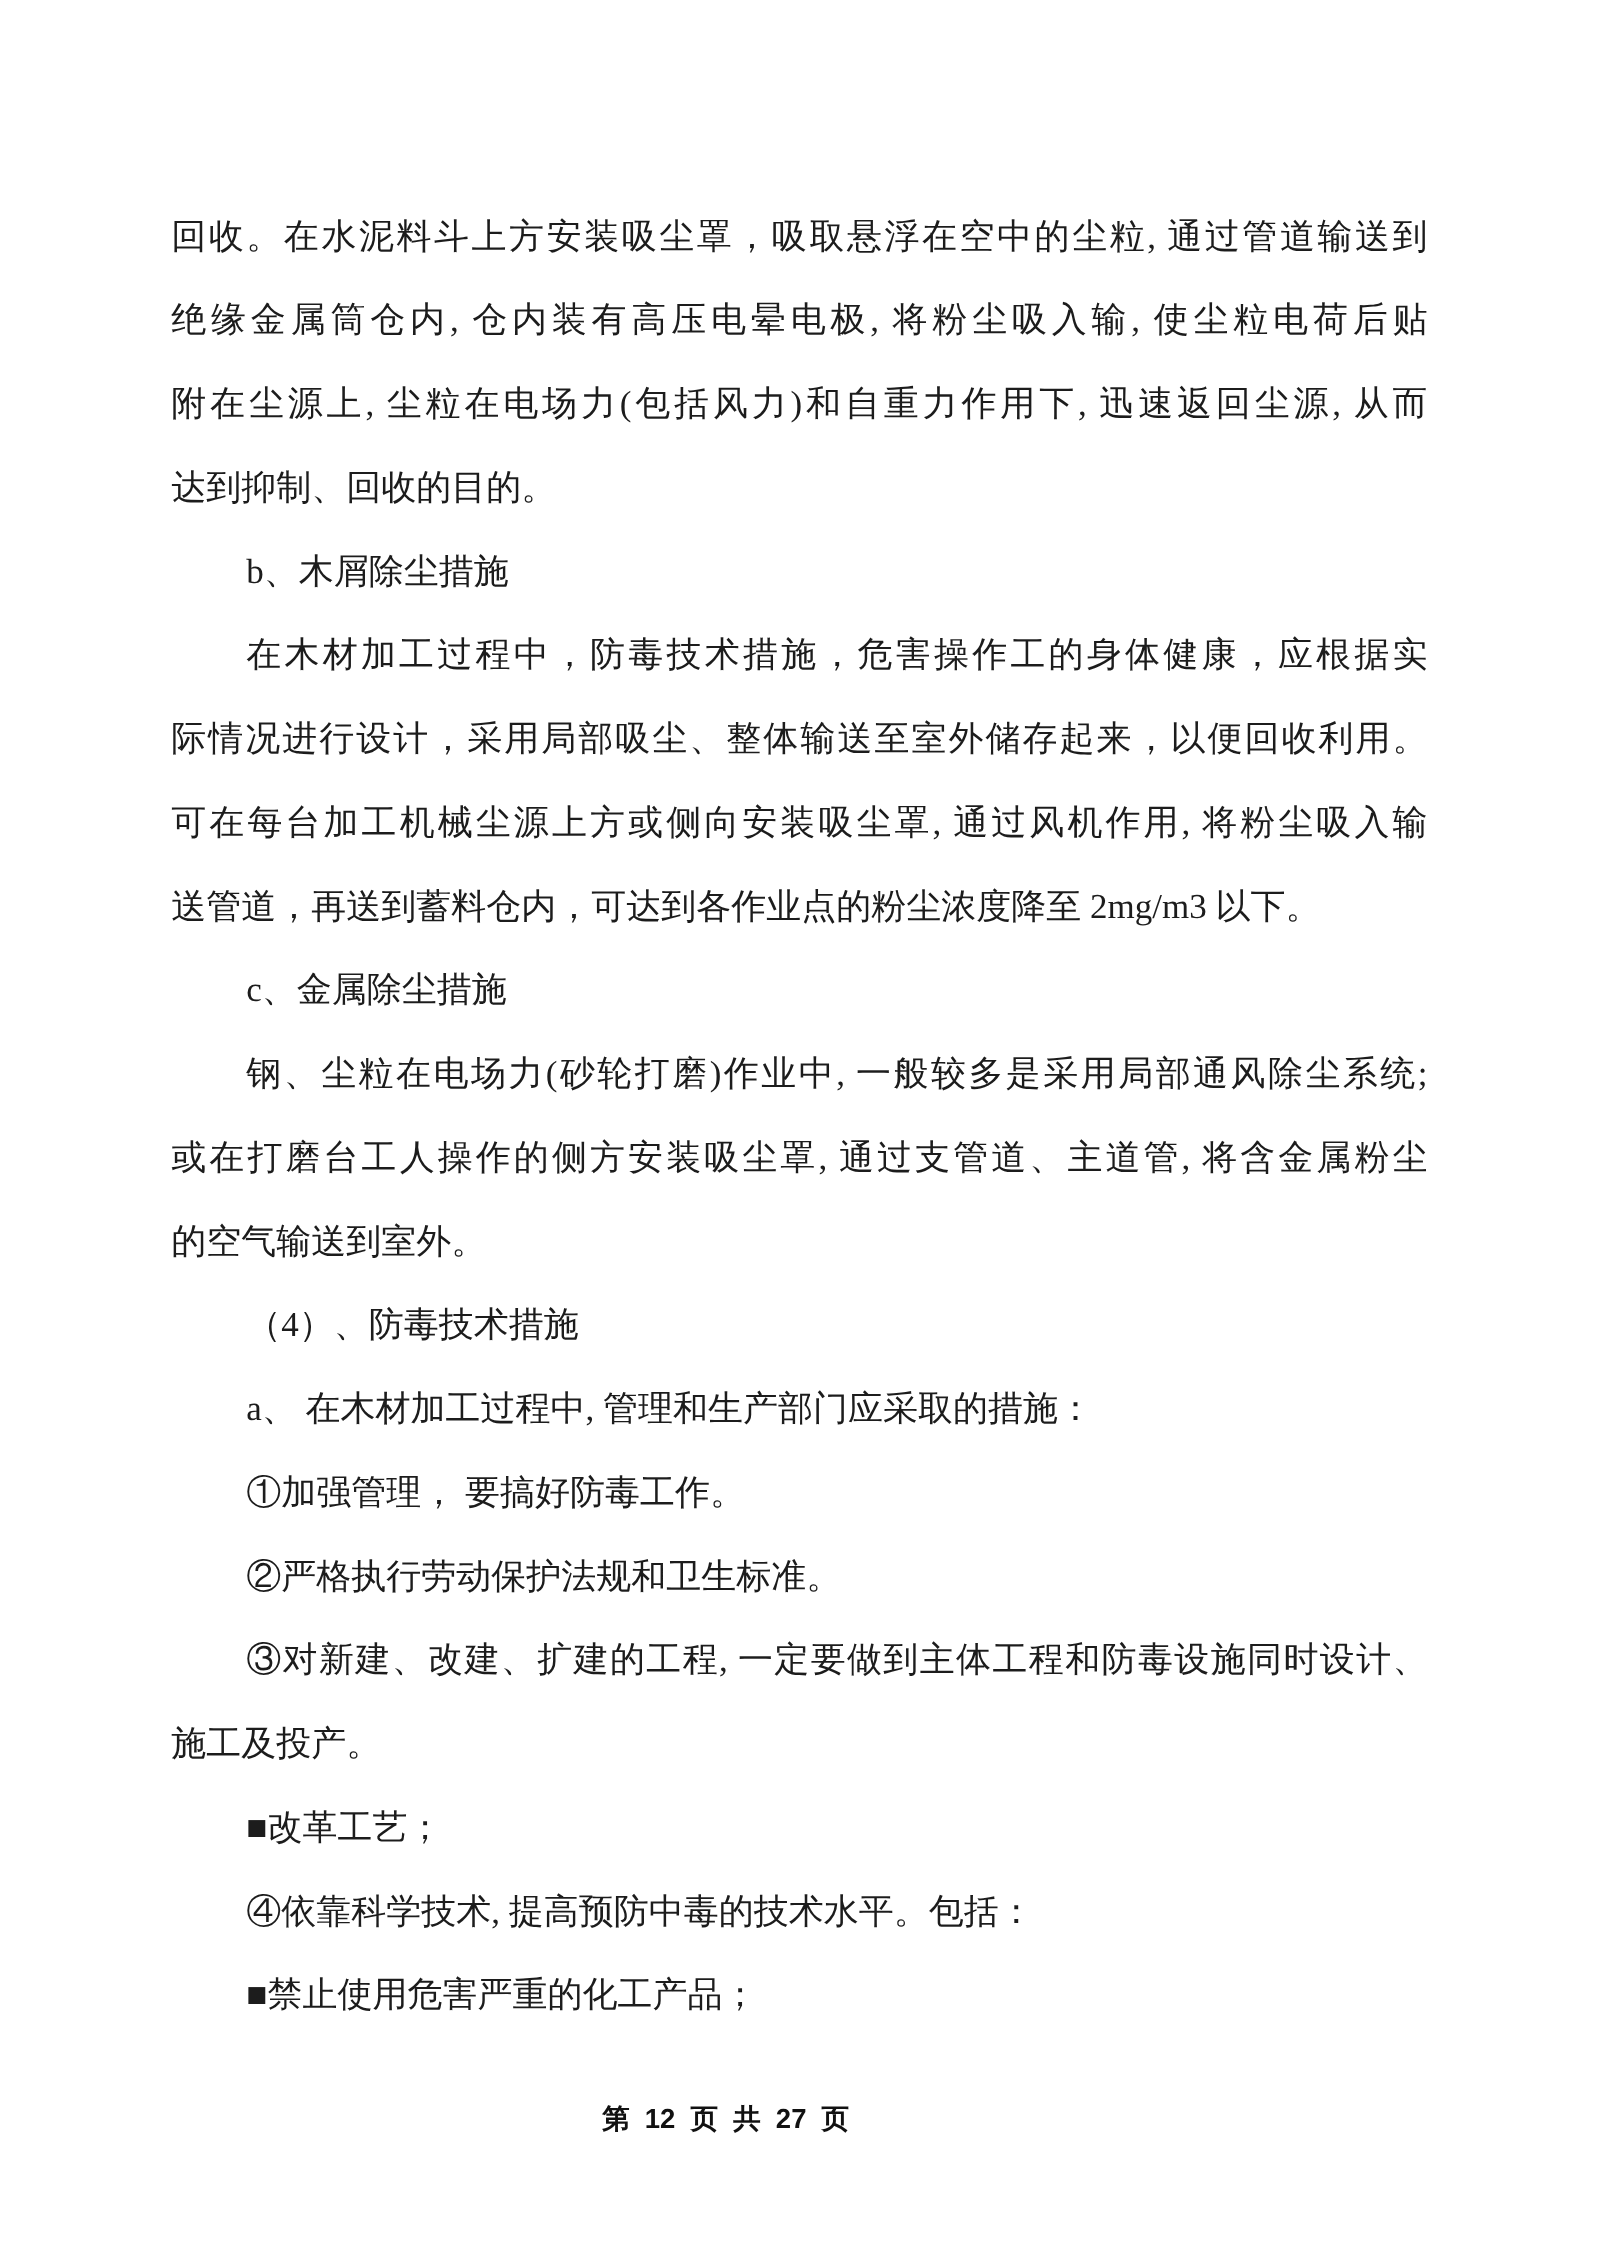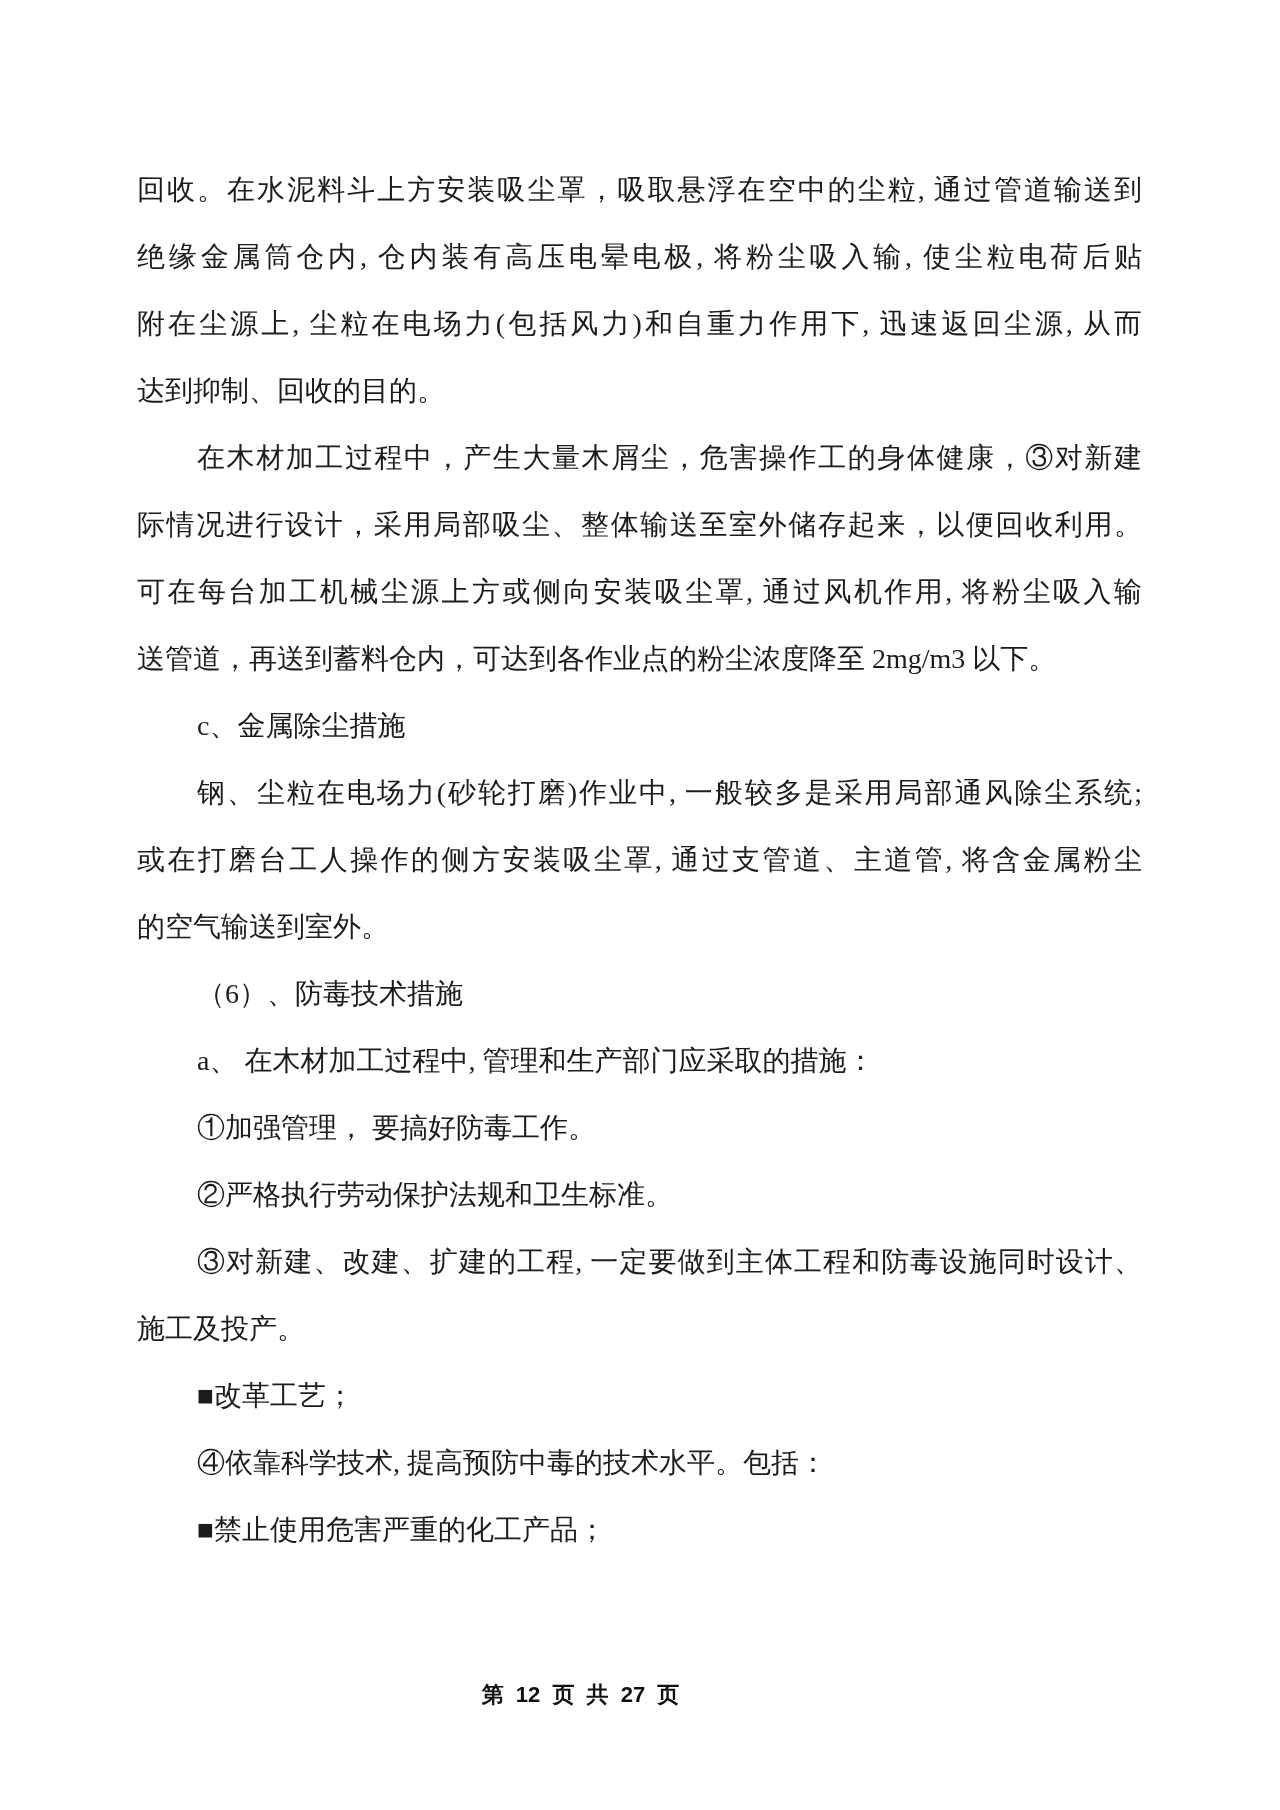--- a/index.html
+++ b/index.html
@@ -44,29 +44,30 @@
 </head>
 <body>
 
 <div class="page">
 
   <div class="text">
     <div class="ln j">回收。在水泥料斗上方安装吸尘罩，吸取悬浮在空中的尘粒, 通过管道输送到</div>
     <div class="ln j">绝缘金属筒仓内, 仓内装有高压电晕电极, 将粉尘吸入输, 使尘粒电荷后贴</div>
     <div class="ln j">附在尘源上, 尘粒在电场力(包括风力)和自重力作用下, 迅速返回尘源, 从而</div>
     <div class="ln">达到抑制、回收的目的。</div>
-    <div class="ln i j">在木材加工过程中，产生大量木屑尘，危害操作工的身体健康，③对新建</div>
+    <div class="ln i">b、木屑除尘措施</div>
+    <div class="ln i j">在木材加工过程中，防毒技术措施，危害操作工的身体健康，应根据实</div>
     <div class="ln j">际情况进行设计，采用局部吸尘、整体输送至室外储存起来，以便回收利用。</div>
     <div class="ln j">可在每台加工机械尘源上方或侧向安装吸尘罩, 通过风机作用, 将粉尘吸入输</div>
     <div class="ln">送管道，再送到蓄料仓内，可达到各作业点的粉尘浓度降至 2mg/m3 以下。</div>
     <div class="ln i">c、金属除尘措施</div>
     <div class="ln i j">钢、尘粒在电场力(砂轮打磨)作业中, 一般较多是采用局部通风除尘系统;</div>
     <div class="ln j">或在打磨台工人操作的侧方安装吸尘罩, 通过支管道、主道管, 将含金属粉尘</div>
     <div class="ln">的空气输送到室外。</div>
-    <div class="ln i">（6）、防毒技术措施</div>
+    <div class="ln i">（4）、防毒技术措施</div>
     <div class="ln i">a、 在木材加工过程中, 管理和生产部门应采取的措施：</div>
     <div class="ln i">①加强管理， 要搞好防毒工作。</div>
     <div class="ln i">②严格执行劳动保护法规和卫生标准。</div>
     <div class="ln i j">③对新建、改建、扩建的工程, 一定要做到主体工程和防毒设施同时设计、</div>
     <div class="ln">施工及投产。</div>
     <div class="ln i">■改革工艺；</div>
     <div class="ln i">④依靠科学技术, 提高预防中毒的技术水平。包括：</div>
     <div class="ln i">■禁止使用危害严重的化工产品；</div>
   </div>
 

